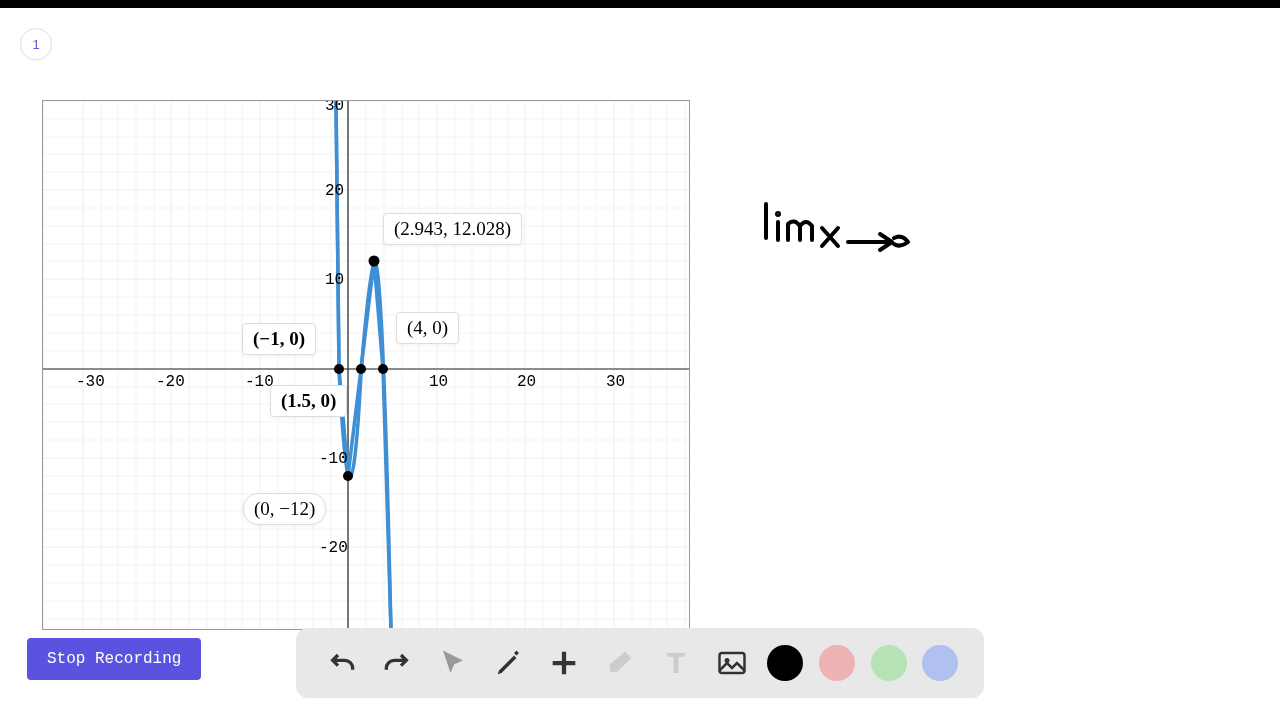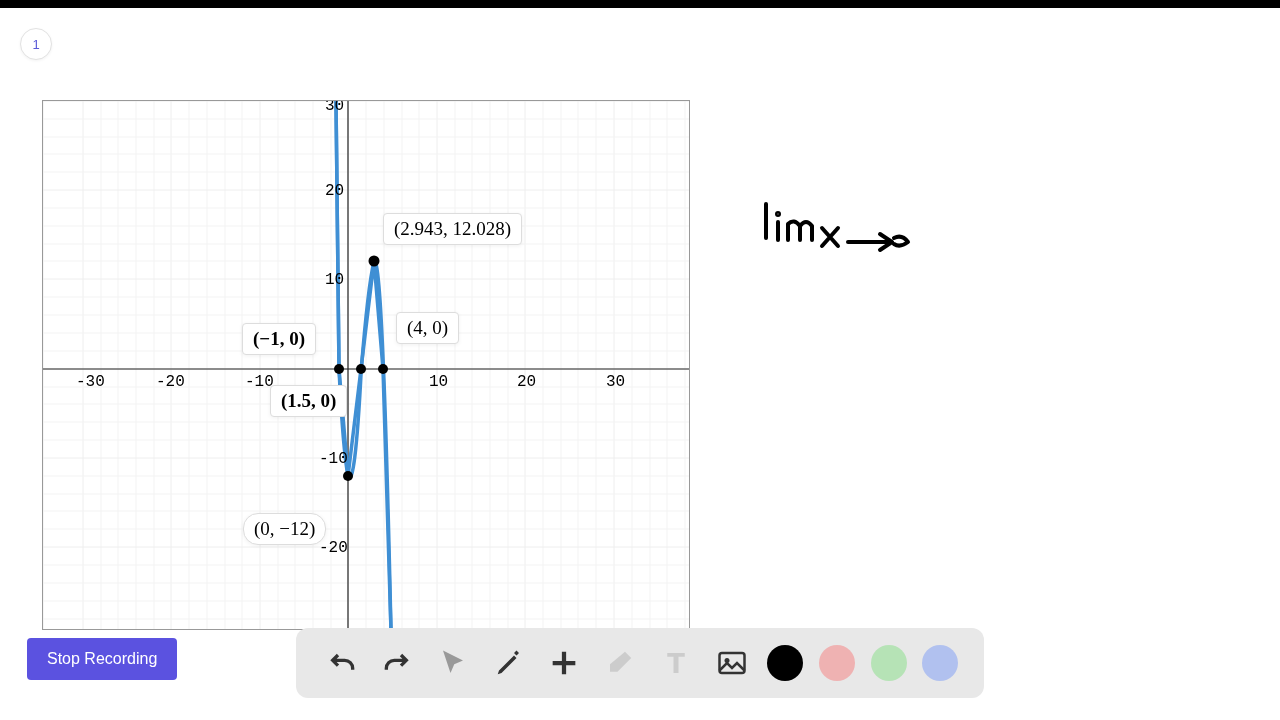--- a/index.html
+++ b/index.html
@@ -102,20 +102,21 @@
     position: absolute;
     left: 27px;
     bottom: 40px;
     background: #5b52e0;
     color: #fff;
     font-size: 16px;
     padding: 12px 20px;
     border: none;
     border-radius: 4px;
     cursor: pointer;
+    font-family: Liberation Mono, monospace;
   }
 </style>
 </head>
 <body>
 
 <div class="top-bar"></div>
 
 <div class="page-indicator">
   <span>1</span>
 </div>
@@ -230,21 +231,21 @@
   <span class="axis-label" style="left:276px; top:438px;">-20</span>
   <span class="axis-label" style="left:276px; top:349px;">-10</span>
   <span class="axis-label" style="left:282px; top:170px;">10</span>
   <span class="axis-label" style="left:282px; top:81px;">20</span>
   <span class="axis-label" style="left:282px; top:-4px;">30</span>
 
   <div class="coord-label" style="left:340px; top:112px;">(2.943, 12.028)</div>
   <div class="coord-label" style="left:199px; top:222px;font-weight:bold;">(−1, 0)</div>
   <div class="coord-label" style="left:353px; top:211px;">(4, 0)</div>
   <div class="coord-label" style="left:227px; top:284px;font-weight:bold;">(1.5, 0)</div>
-  <div class="coord-label" style="left:200px; top:412px;border-radius:15px;">(0, −12)</div>
+  <div class="coord-label" style="left:200px; top:392px;border-radius:15px;">(0, −12)</div>
 </div>
 
 <div class="hand-annotation">
   <svg width="160" height="70" viewBox="0 0 160 70">
     <g stroke="#000" stroke-width="4" fill="none" stroke-linecap="round" stroke-linejoin="round">
 
       <path d="M 6 4 L 6 38"></path>
 
       <path d="M 18 22 L 18 40"></path>
       <circle cx="18" cy="14" r="1" fill="#000"></circle>

